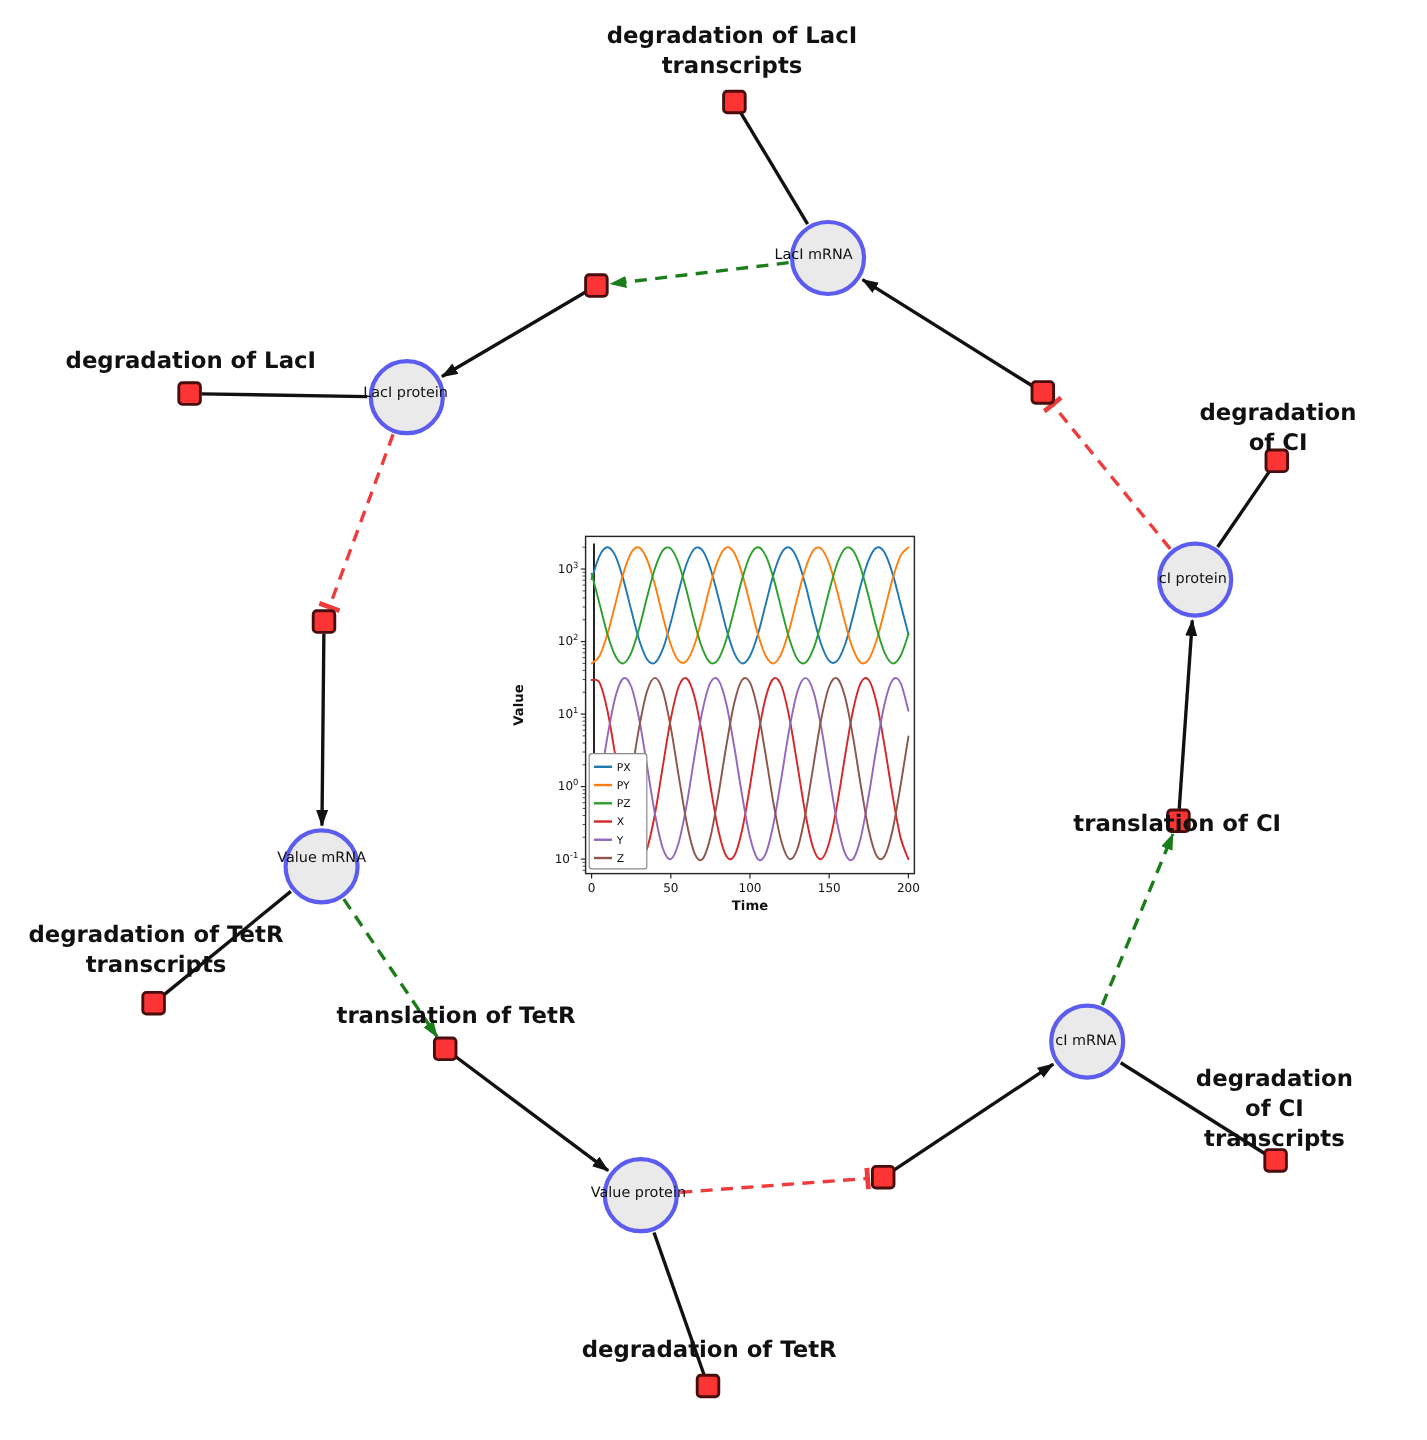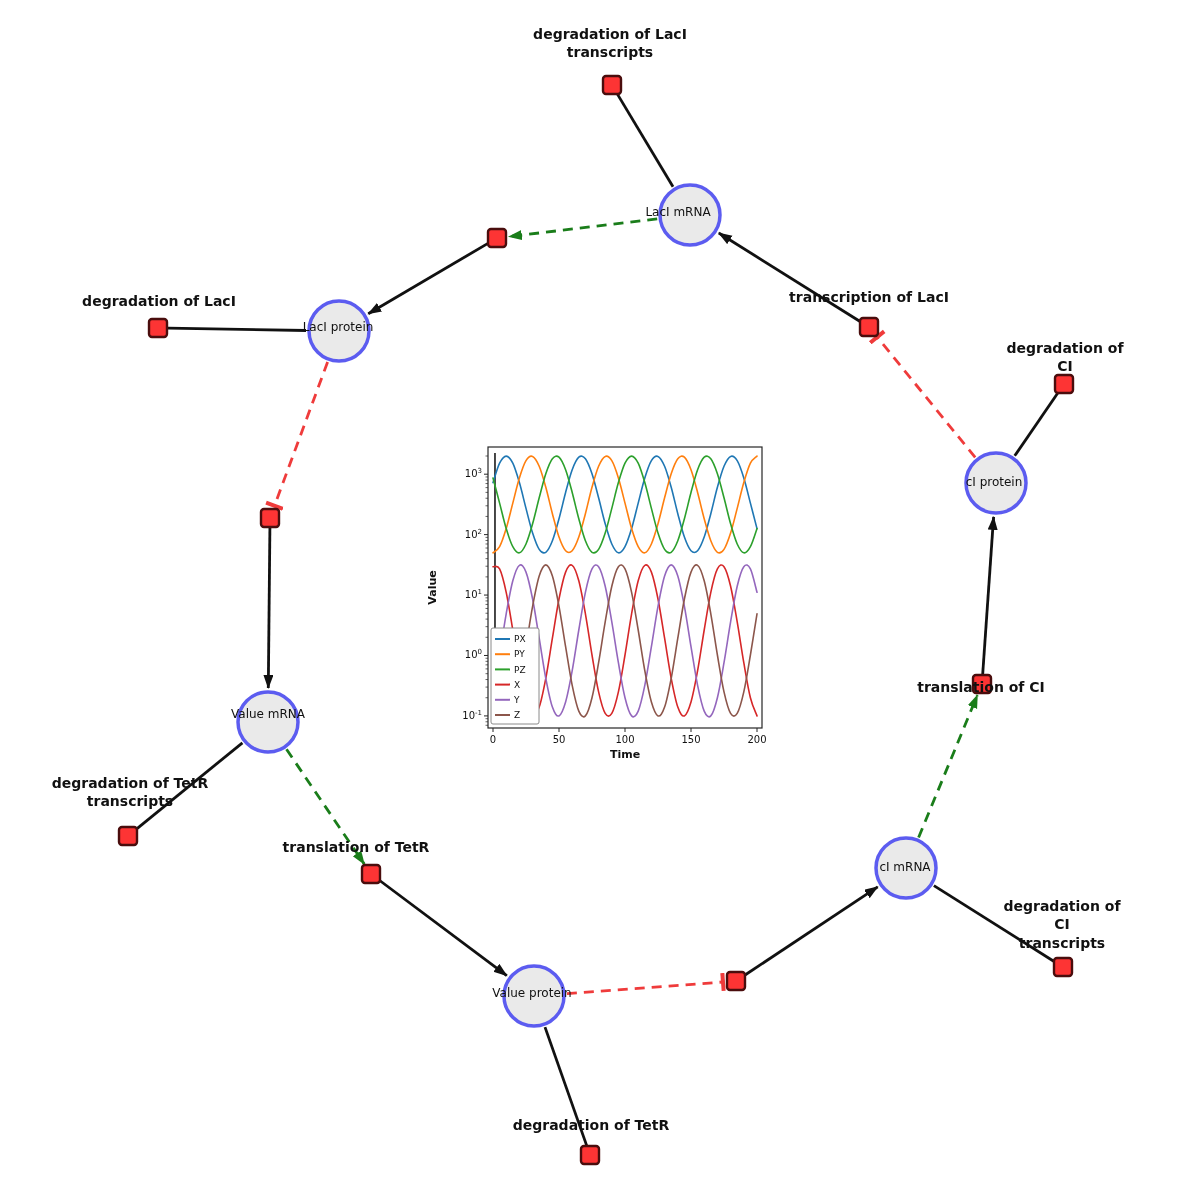--- a/index.html
+++ b/index.html
@@ -13,21 +13,21 @@
   #stage{position:relative;width:1189px;height:1200px;background:#ffffff;overflow:hidden;}
   #net{position:absolute;left:0;top:0;}
   .edge{fill:none;stroke:var(--edge-black);stroke-width:2.8;}
   .edge.green{stroke:var(--edge-green);stroke-dasharray:10 7;}
   .edge.red{stroke:var(--edge-red);stroke-dasharray:10 7;}
   .species-node{fill:var(--species-fill);stroke:var(--species-stroke);stroke-width:3.5;cursor:pointer;}
   .reaction-node{fill:var(--reaction-fill);stroke:var(--reaction-stroke);stroke-width:2.4;cursor:pointer;}
   .lbl{position:absolute;transform:translate(-50%,-50%);white-space:pre-line;text-align:center;
        color:var(--text);line-height:1.32;pointer-events:none;}
   .sp{font-size:12px;font-weight:400;}
-  .rx{font-size:14px;font-weight:700;}
+  .rx{font-size:19px;font-weight:700;}
 </style>
 </head>
 <body>
 
 <div id="stage">
 
   <svg id="net" width="1189" height="1200" viewBox="0 0 1189 1200">
     <defs>
       <marker id="mA" markerUnits="userSpaceOnUse" markerWidth="18" markerHeight="14" refX="13" refY="5" orient="auto">
         <path d="M0,0 L14,5 L0,10 z" fill="#111111"></path>
@@ -175,22 +175,21 @@
   <div class="lbl sp" style="left:678px;top:213px">LacI mRNA</div>
   <div class="lbl sp" style="left:338px;top:328px">LacI protein</div>
   <div class="lbl sp" style="left:994px;top:483px">cI protein</div>
   <div class="lbl sp" style="left:268px;top:715px">Value mRNA</div>
   <div class="lbl sp" style="left:905px;top:868px">cI mRNA</div>
   <div class="lbl sp" style="left:532px;top:994px">Value protein</div>
 
   <div class="lbl rx" style="left:610px;top:43px">degradation of LacI
 transcripts</div>
   <div class="lbl rx" style="left:159px;top:301px">degradation of LacI</div>
-  <div class="lbl rx" style="left:869px;top:297px">transcription of LacI</div>
   <div class="lbl rx" style="left:1065px;top:357px">degradation of CI</div>
   <div class="lbl rx" style="left:130px;top:792px">degradation of TetR
 transcripts</div>
-  <div class="lbl rx" style="left:356px;top:847px">translation of TetR</div>
+  <div class="lbl rx" style="left:380px;top:847px">translation of TetR</div>
   <div class="lbl rx" style="left:591px;top:1125px">degradation of TetR</div>
   <div class="lbl rx" style="left:1062px;top:925px">degradation of CI
 transcripts</div>
   <div class="lbl rx" style="left:981px;top:687px">translation of CI</div>
 </div>
 
 </body></html>

